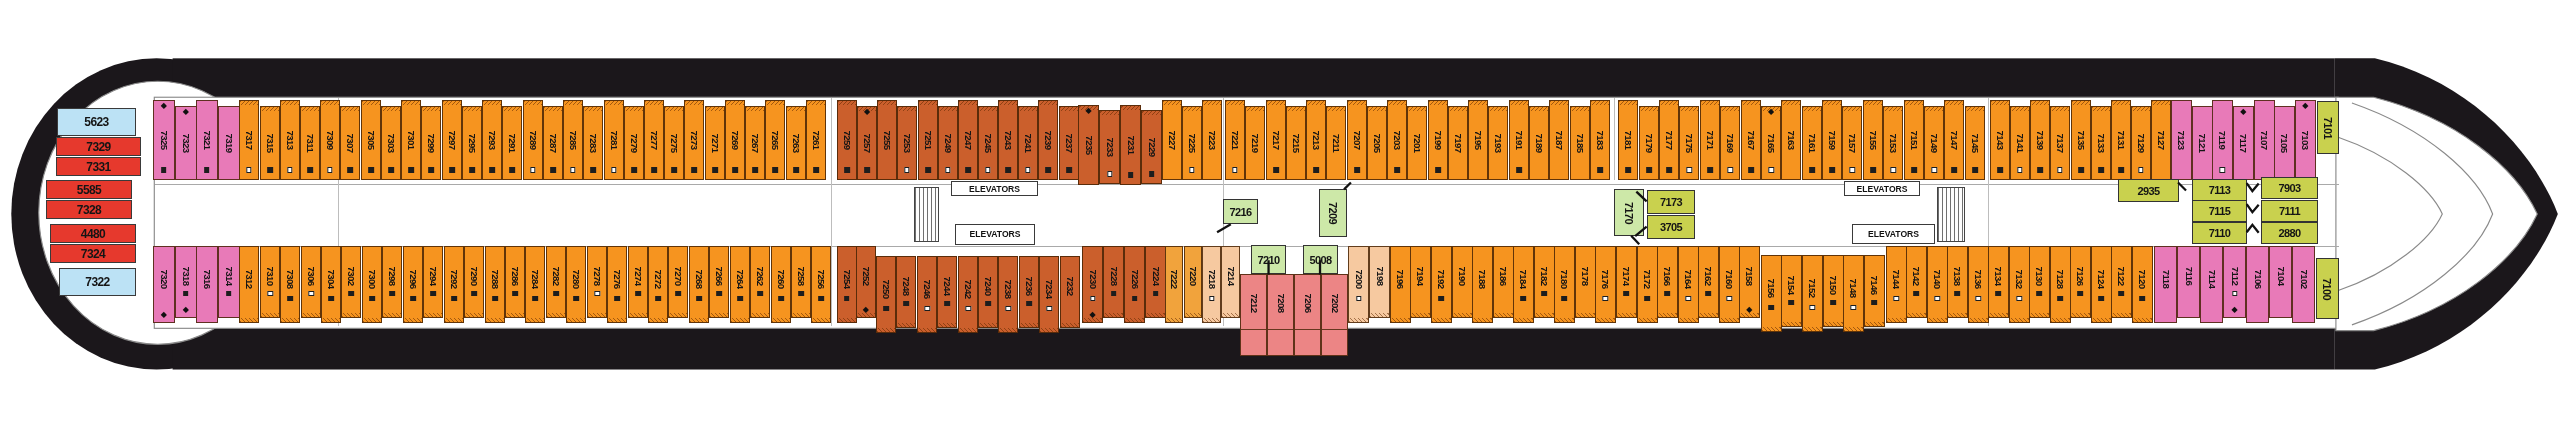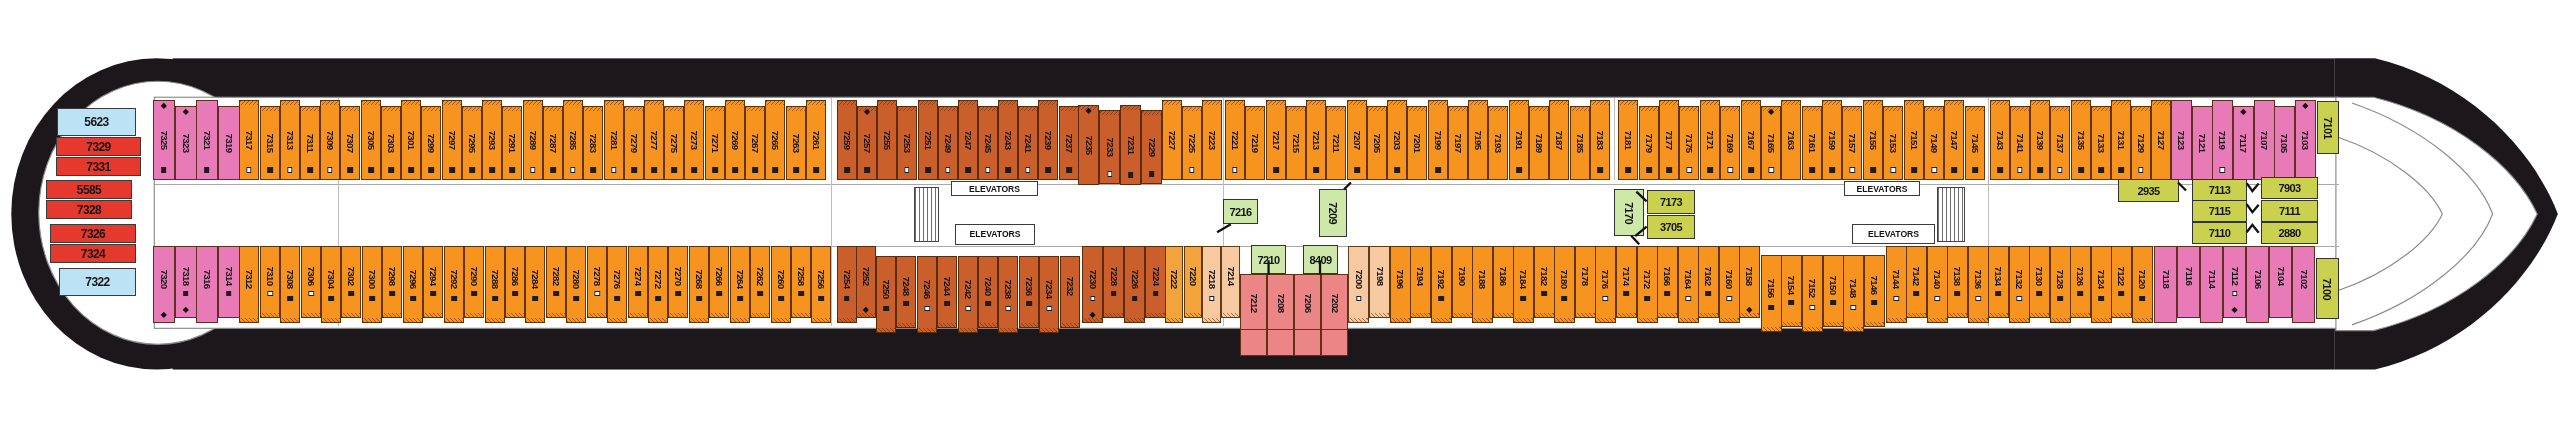--- a/index.html
+++ b/index.html
@@ -864,21 +864,21 @@
       <div class="ovalcab" style="left: 56px; top: 157px; width: 85px; height: 19px; background: rgb(230, 57, 45);">
         <span>7331</span>
       </div>
       <div class="ovalcab" style="left: 46px; top: 180px; width: 86px; height: 19px; background: rgb(230, 57, 45);">
         <span>5585</span>
       </div>
       <div class="ovalcab" style="left: 46px; top: 200px; width: 86px; height: 19px; background: rgb(230, 57, 45);">
         <span>7328</span>
       </div>
       <div class="ovalcab" style="left: 50px; top: 224px; width: 86px; height: 19px; background: rgb(230, 57, 45);">
-        <span>7326</span>
+        <span>4480</span>
       </div>
       <div class="ovalcab" style="left: 50px; top: 244px; width: 86px; height: 19px; background: rgb(230, 57, 45);">
         <span>7324</span>
       </div>
       <div class="ovalcab" style="left: 59px; top: 268px; width: 77px; height: 27.5px; background: rgb(188, 226, 245);">
         <span>7322</span>
       </div>
       <div class="cab bot salmon-tall" style="left: 1240px; top: 274px; width: 27px; height: 82px; background: rgb(236, 133, 133);">
         <span class="num" style="top: 35%;">7212</span>
       </div>
@@ -894,21 +894,21 @@
       <div class="gbox" style="left: 1223px; top: 199px; width: 35px; height: 25px; background: rgb(205, 232, 168);">
         <span class="gnum">7216</span>
       </div>
       <div class="gbox vert" style="left: 1319px; top: 189px; width: 28px; height: 48px; background: rgb(205, 232, 168);">
         <span class="gnum">7209</span>
       </div>
       <div class="gbox" style="left: 1251px; top: 245px; width: 35px; height: 29px; background: rgb(205, 232, 168);">
         <span class="gnum">7210</span>
       </div>
       <div class="gbox" style="left: 1303px; top: 245px; width: 35px; height: 29px; background: rgb(205, 232, 168);">
-        <span class="gnum">8409</span>
+        <span class="gnum">5008</span>
       </div>
       <div class="gbox vert" style="left: 1614px; top: 189px; width: 30px; height: 47px; background: rgb(205, 232, 168);">
         <span class="gnum">7170</span>
       </div>
       <div class="gbox" style="left: 1647px; top: 190px; width: 48px; height: 24px; background: rgb(201, 209, 78);">
         <span class="gnum">7173</span>
       </div>
       <div class="gbox" style="left: 1647px; top: 215px; width: 48px; height: 24px; background: rgb(201, 209, 78);">
         <span class="gnum">3705</span>
       </div>

